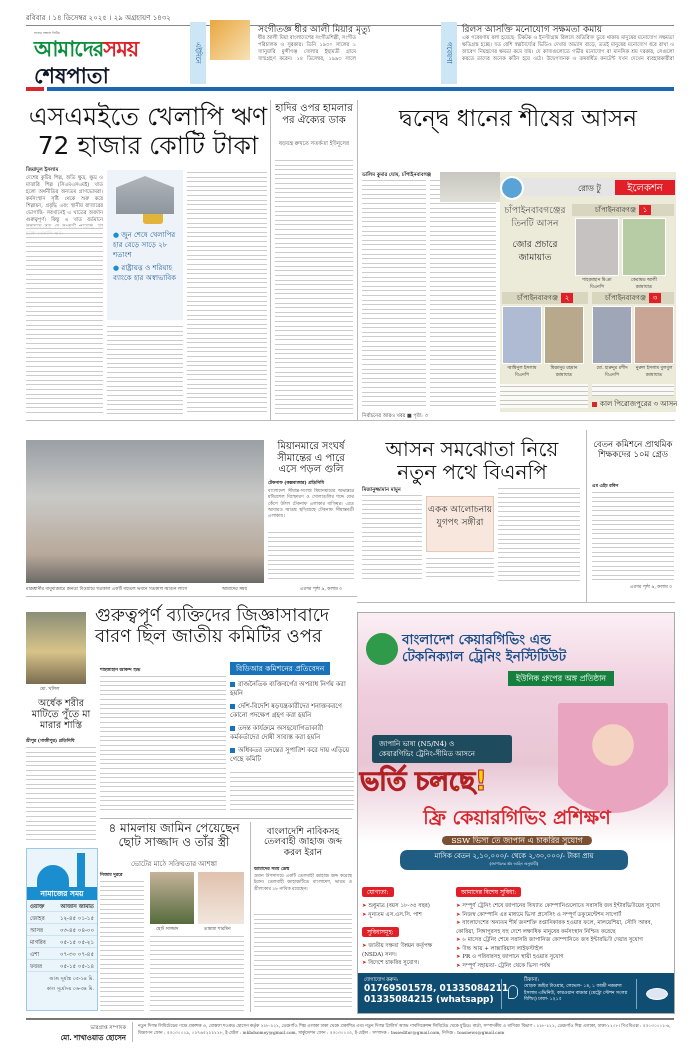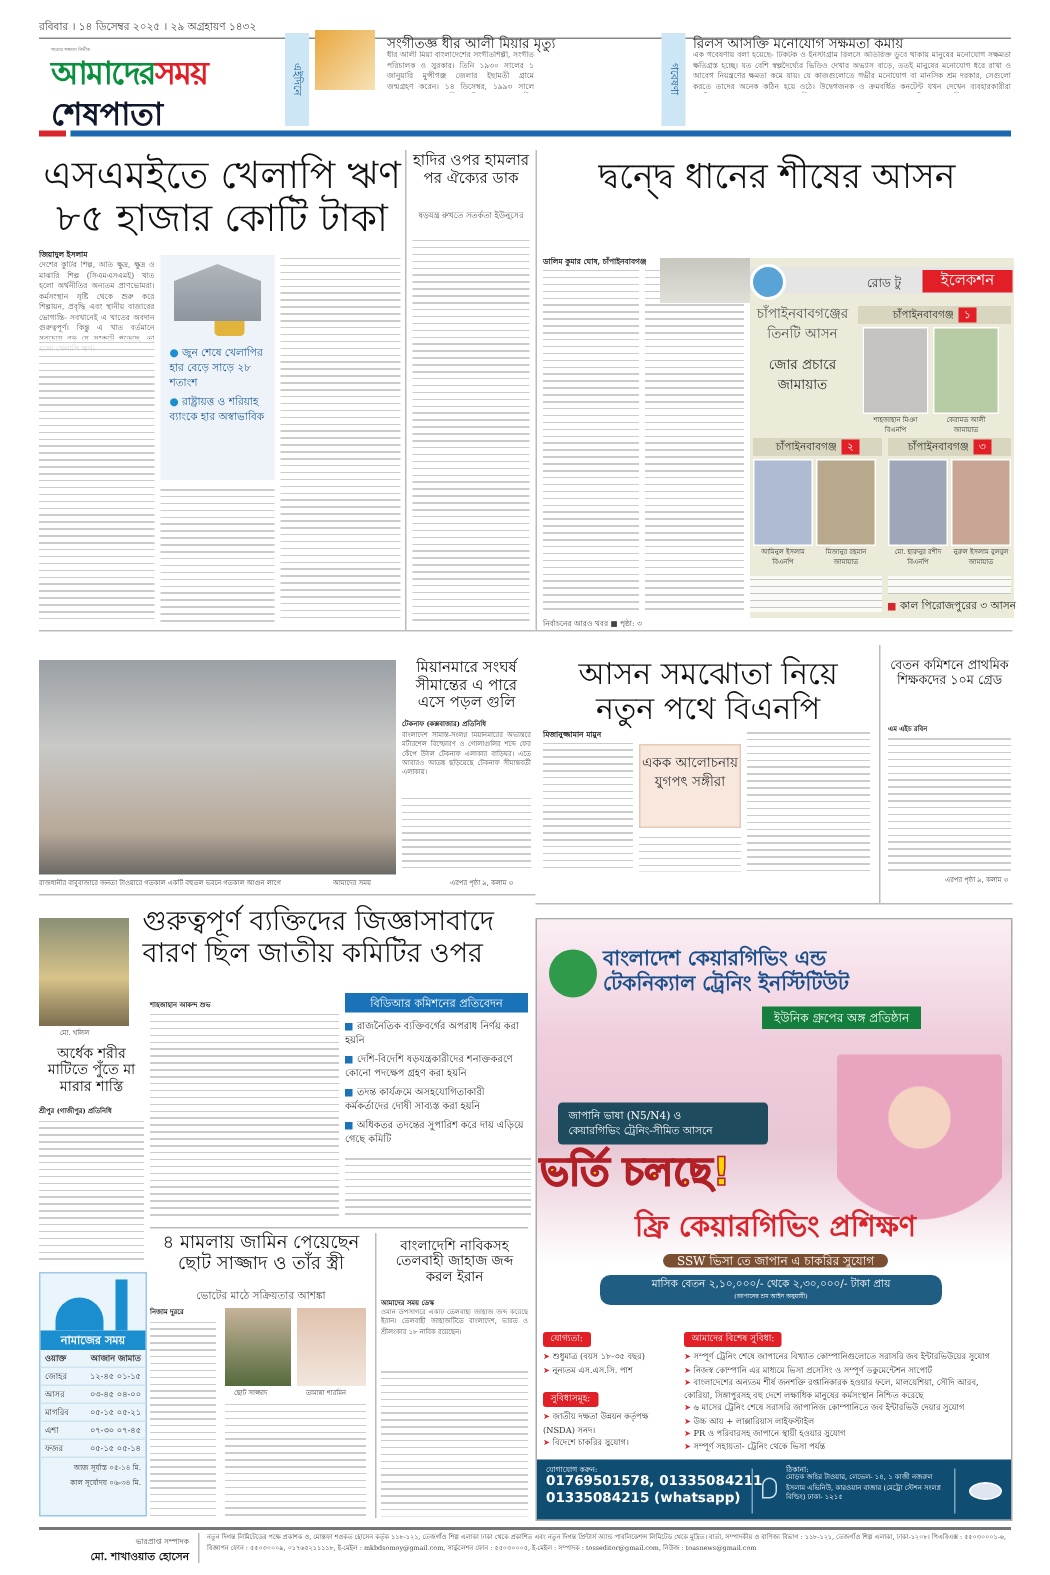--- a/index.html
+++ b/index.html
@@ -68,21 +68,21 @@
 <div class="abs photo" style="left:210px;top:20px;width:40px;height:40px;background:linear-gradient(135deg,#e9a73f,#f7e2b6)"></div>
 <div class="abs ab-title" style="left:258px;top:22px">সংগীতজ্ঞ ধীর আলী মিয়ার মৃত্যু</div>
 <div class="abs body-text" style="left:258px;top:34px;width:98px;height:28px;overflow:hidden">ধীর আলী মিয়া বাংলাদেশের সংগীতশিল্পী, সংগীত পরিচালক ও সুরকার। তিনি ১৯৩০ সালের ১ জানুয়ারি মুন্সীগঞ্জ জেলার ইছামতী গ্রামে জন্মগ্রহণ করেন। ১৪ ডিসেম্বর, ১৯৯৩ সালে মৃত্যুবরণ করেন। সংগীত পরিচালনার জন্য ধীর আলী ১৯৬৫ সালে পাকিস্তান সরকার কর্তৃক প্রদত্ত তমঘা-ই-ইমতিয়াজ এবং যন্ত্র ও লোকসংগীতে অবদানের জন্য ১৯৮৯ সালে মরণোত্তর বাংলাদেশ সরকার কর্তৃক প্রদত্ত একুশে পদকে ভূষিত হন। তিনি বাংলার লোকসংগীতকে আধুনিক ধারার প্রবর্তক।</div>
 
 <div class="abs vtab" style="left:441px;top:22px">গবেষণা</div>
 <div class="abs ab-title" style="left:462px;top:22px">রিলস আসক্তি মনোযোগ সক্ষমতা কমায়</div>
 <div class="abs body-text" style="left:462px;top:34px;width:212px;height:28px;overflow:hidden">এক গবেষণায় বলা হয়েছে- টিকটক ও ইনস্টাগ্রাম রিলসে অতিরিক্ত ডুবে থাকায় মানুষের মনোযোগ সক্ষমতা ক্ষতিগ্রস্ত হচ্ছে। যত বেশি স্বল্পদৈর্ঘ্যের ভিডিও দেখার অভ্যাস বাড়ে, ততই মানুষের মনোযোগ ধরে রাখা ও আবেগ নিয়ন্ত্রণের ক্ষমতা কমে যায়। যে কাজগুলোতে গভীর মনোযোগ বা মানসিক শ্রম দরকার, সেগুলো করতে তাদের অনেক কঠিন হয়ে ওঠে। উদ্বেগজনক ও ক্রমবর্ধিত কনটেন্ট যখন দেখেন ব্যবহারকারীরা 'হ্যাবিচুয়েশন'-এ ভোগেন। এতে শরীরে সহজ সমাধান না পাওয়ার প্রতি সংবেদনশীলতা কমে যায়। ইন্ডিপেন্ডেন্ট</div>
 
 <div class="abs hl" style="left:22px;top:103px;width:252px;font-size:25px">
     <div>এসএমইতে খেলাপি ঋণ</div>
-    <div>৮৫ হাজার কোটি টাকা</div>
+    <div>72 হাজার কোটি টাকা</div>
   </div>
 <div class="abs" style="left:26px;top:166px;font-size:5px;font-weight:bold">জিয়াদুল ইসলাম</div>
 <div class="abs body-text" style="left:26px;top:174px;width:77px;height:240px;overflow:hidden">দেশের কুটির শিল্প, অতি ক্ষুদ্র, ক্ষুদ্র ও মাঝারি শিল্প (সিএমএসএমই) খাত হলো অর্থনীতির অন্যতম প্রাণভোমরা। কর্মসংস্থান সৃষ্টি থেকে শুরু করে শিল্পায়ন, প্রবৃদ্ধি এবং স্থানীয় বাজারের ভোগান্তি- সবখানেই এ খাতের অবদান গুরুত্বপূর্ণ। কিন্তু এ খাত বর্তমানে সবচেয়ে বড় যে সংকটে পড়েছে, তা হলো খেলাপি ঋণ।</div>
 <div class="abs filler" style="left:26px;top:226px;width:77px;height:190px"></div>
 <div class="abs" style="left:107px;top:170px;width:76px;height:150px;background:#eef3fa">
   <div style="margin:6px auto 0;width:58px;height:38px;background:linear-gradient(#b0b5bb,#8e959d);clip-path:polygon(50% 0,100% 30%,100% 100%,0 100%,0 30%)"></div>
   <div style="margin:-8px 0 0 36px;width:20px;height:18px;background:#e2b43b;border-radius:3px"></div>
   <div style="padding:6px 4px 0 6px;font-size:7px;color:#1b5c92;line-height:10px"><span style="color:#1b8ed0">● </span><span>জুন শেষে খেলাপির হার বেড়ে সাড়ে ২৮ শতাংশ</span></div>
   <div style="padding:3px 4px 0 6px;font-size:7px;color:#1b5c92;line-height:10px"><span style="color:#1b8ed0">● </span><span>রাষ্ট্রায়ত্ত ও শরিয়াহ ব্যাংকে হার অস্বাভাবিক</span></div>
 </div>
@@ -181,21 +181,21 @@
 
 <div class="abs rule-h" style="left:26px;top:596px;width:331px"></div>
 <div class="abs photo" style="left:26px;top:612px;width:60px;height:72px;background:linear-gradient(180deg,#8a8f76 0%,#d8c38a 55%,#7b6d50 100%)"></div>
 <div class="abs cap" style="left:40px;top:686px">মো. খলিল</div>
 <div class="abs hl" style="left:95px;top:605px;width:260px;font-size:18px;text-align:left">
     <div>গুরুত্বপূর্ণ ব্যক্তিদের জিজ্ঞাসাবাদে</div>
     <div>বারণ ছিল জাতীয় কমিটির ওপর</div>
   </div>
 <div class="abs" style="left:100px;top:667px;font-size:4.5px;font-weight:bold">শাহজাহান আকন্দ শুভ</div>
 <div class="abs filler" style="left:100px;top:674px;width:126px;height:138px"></div>
-<div class="abs" style="left:230px;top:662px;width:122px;height:13px;background:#1a73b8;color:#fff;font-size:7.5px;line-height:13px;text-align:center">বিডিআর কমিশনের প্রতিবেদন</div>
+<div class="abs" style="left:230px;top:662px;width:100px;height:13px;background:#1a73b8;color:#fff;font-size:7.5px;line-height:13px;text-align:center">বিডিআর কমিশনের প্রতিবেদন</div>
 <div class="abs" style="left:230px;top:680px;width:124px;font-size:6.5px;color:#333;line-height:9px">
   <div style="margin-bottom:4px"><span class="sq" style="background:#1a73b8"></span><span>রাজনৈতিক ব্যক্তিবর্গের অপরাধ নির্ণয় করা হয়নি</span></div>
   <div style="margin-bottom:4px"><span class="sq" style="background:#1a73b8"></span><span>দেশি-বিদেশি ষড়যন্ত্রকারীদের শনাক্তকরণে কোনো পদক্ষেপ গ্রহণ করা হয়নি</span></div>
   <div style="margin-bottom:4px"><span class="sq" style="background:#1a73b8"></span><span>তদন্ত কার্যক্রমে অসহযোগিতাকারী কর্মকর্তাদের দোষী সাব্যস্ত করা হয়নি</span></div>
   <div><span class="sq" style="background:#1a73b8"></span><span>অধিকতর তদন্তের সুপারিশ করে দায় এড়িয়ে গেছে কমিটি</span></div>
 </div>
 <div class="abs filler" style="left:230px;top:770px;width:124px;height:42px"></div>
 
 <div class="abs hl" style="left:26px;top:698px;width:70px;font-size:9.5px">অর্ধেক শরীর মাটিতে পুঁতে মা মারার শাস্তি</div>
 <div class="abs" style="left:26px;top:738px;font-size:4.5px;font-weight:bold">শ্রীপুর (গাজীপুর) প্রতিনিধি</div>

